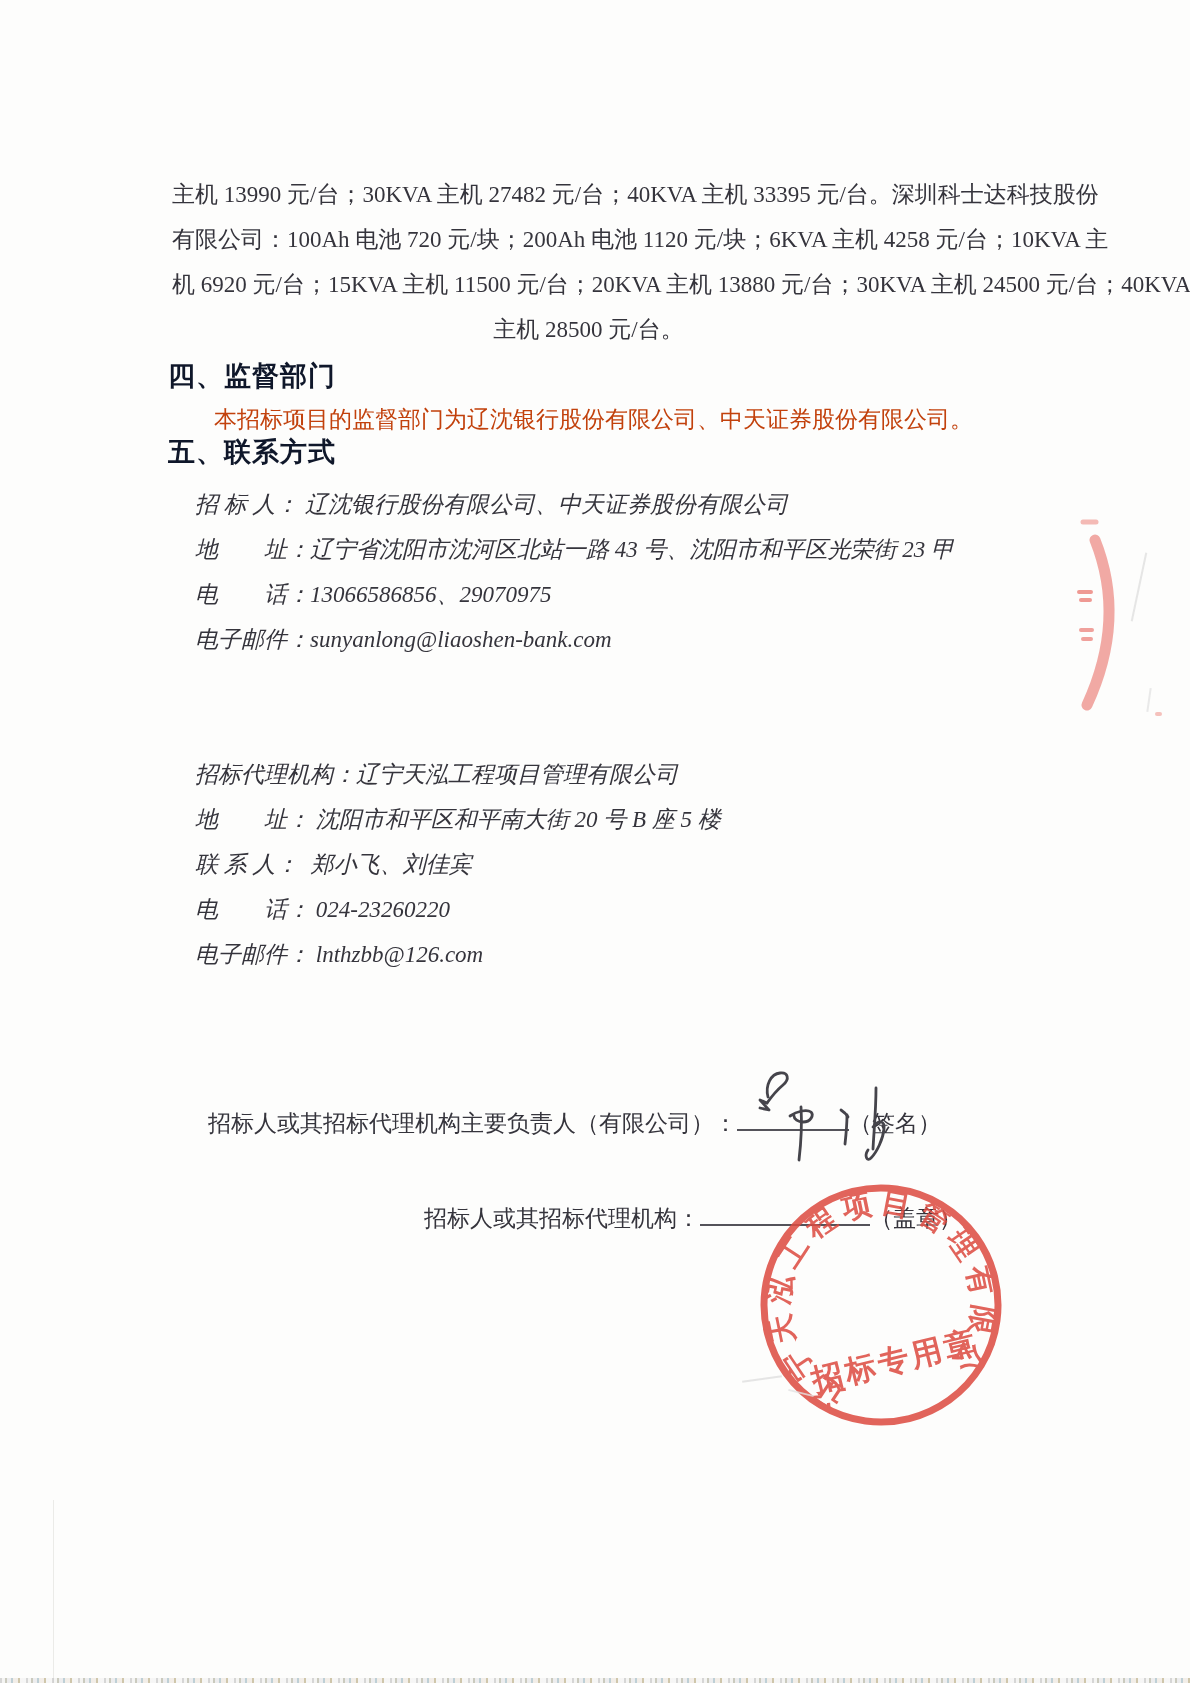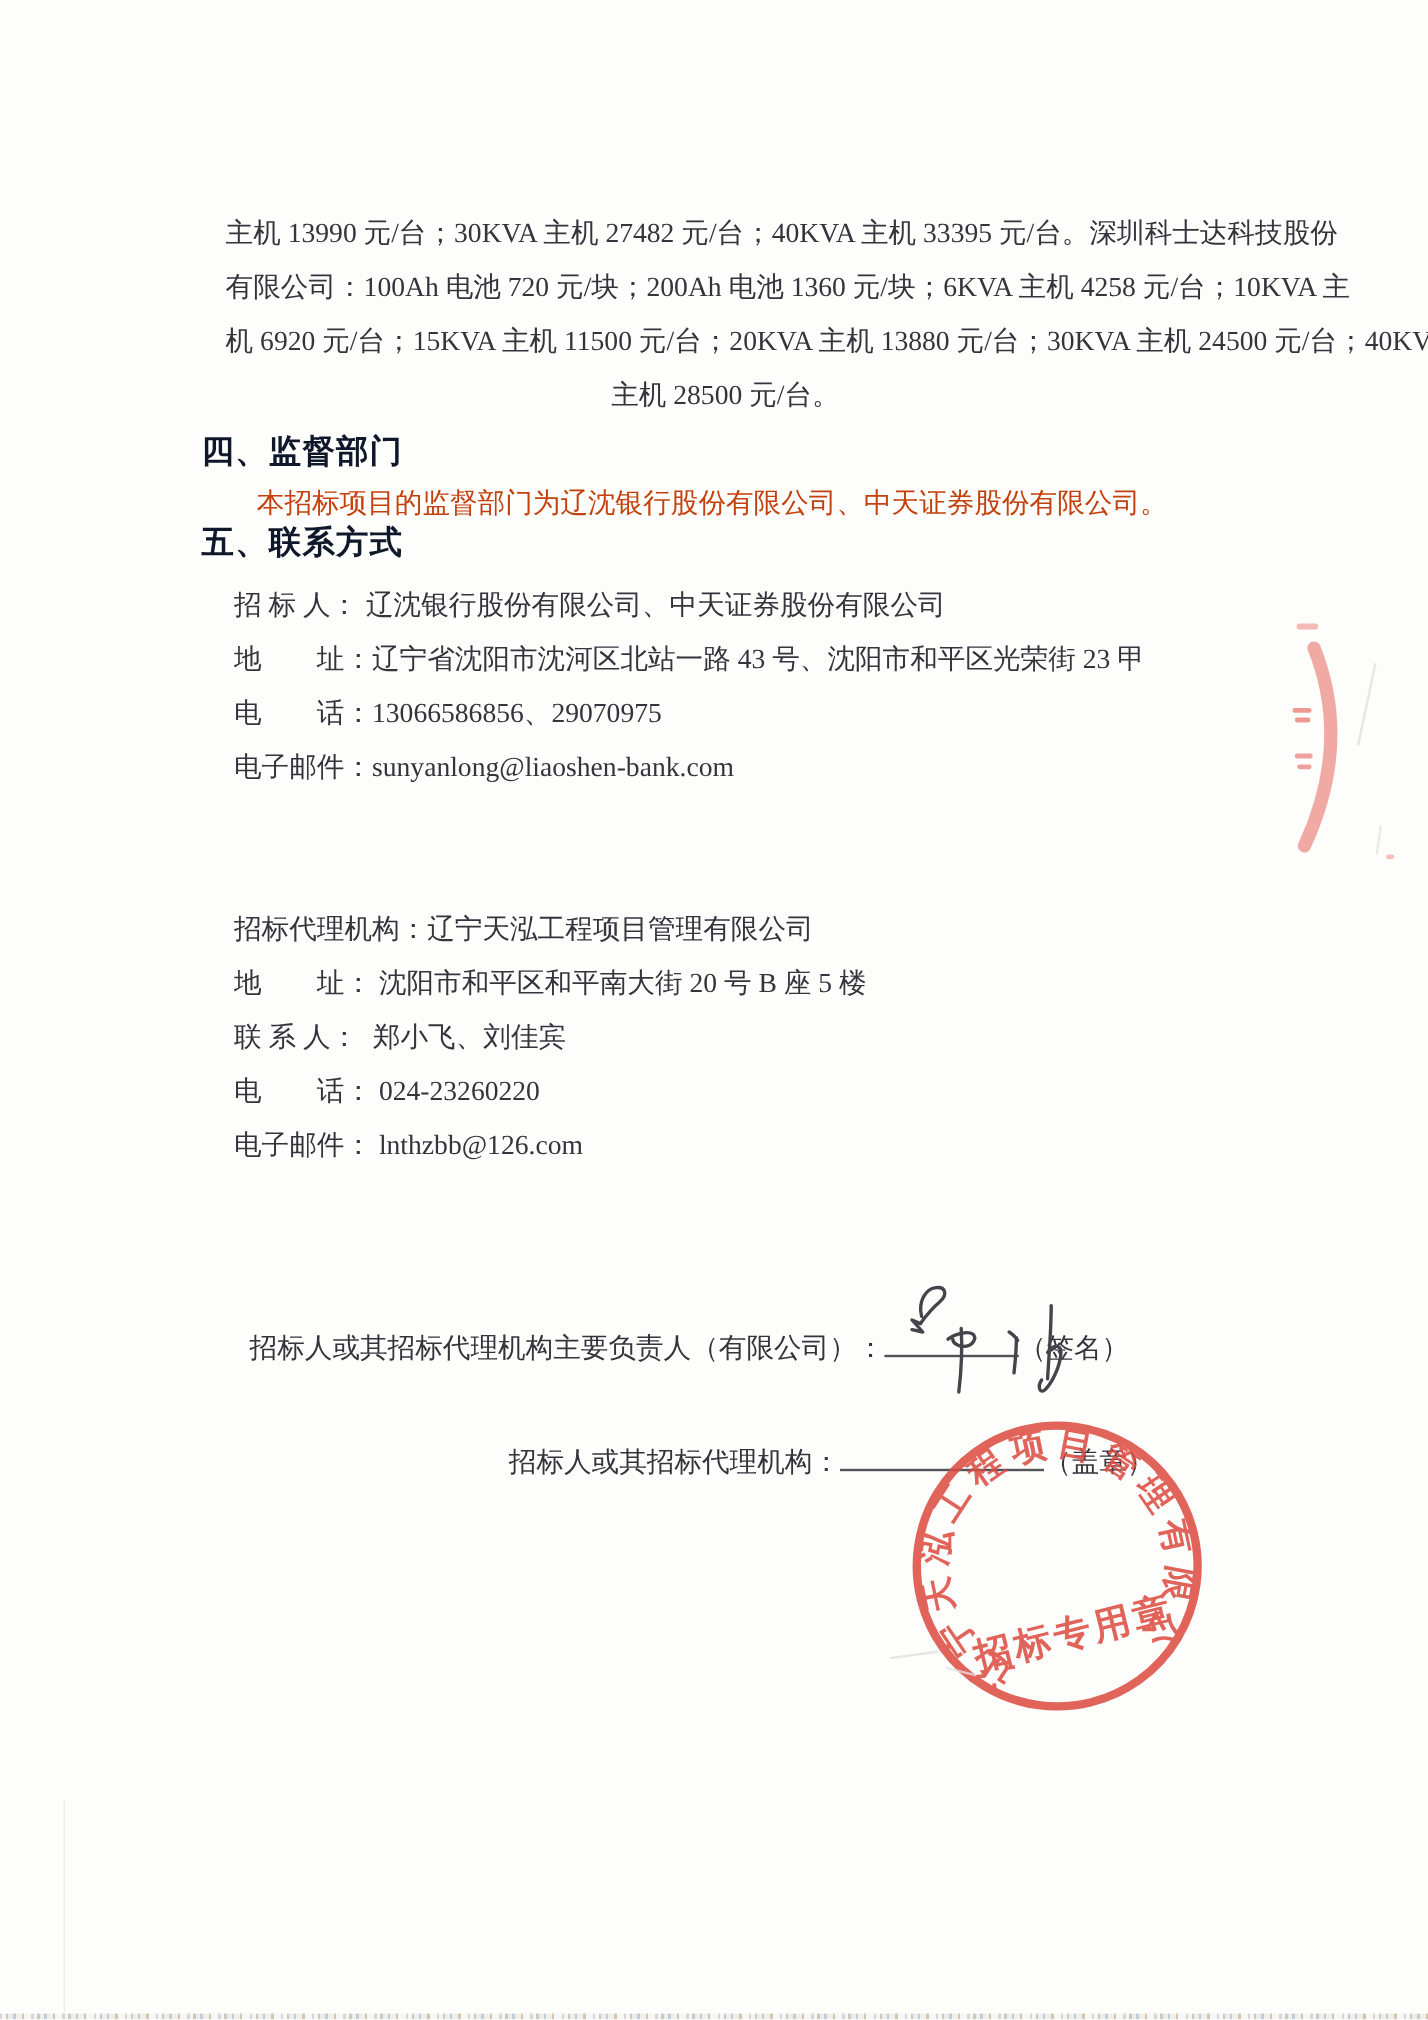--- a/index.html
+++ b/index.html
@@ -6,36 +6,36 @@
   .page{
     position:relative;
     width:1190px;height:1683px;
     background:#fdfdfc;
     overflow:hidden;
     font-family:"Liberation Serif","DejaVu Serif",serif;
     color:#35343c;
   }
   
   .para{
-    position:absolute;left:188px;top:172px;width:833px;
+    position:absolute;left:172px;top:172px;width:833px;
     font-size:23px;line-height:45px;
   }
   .para .jline{text-align:justify;text-align-last:justify;height:45px;white-space:nowrap;}
   .para .lline{text-align:center;height:45px;white-space:nowrap;}
   
   .sec-head{
     position:absolute;left:168px;
     font-family:"Liberation Sans","DejaVu Sans",sans-serif;
     font-weight:700;font-size:27px;color:#0f172a;letter-spacing:1px;white-space:nowrap;
   }
   .sec-body{
     position:absolute;left:214px;font-size:23px;white-space:nowrap;color:#c2410c;
   }
   
-  .contact-block{position:absolute;left:195px;font-size:23px;}
+  .contact-block{position:absolute;left:195px;font-size:23px;font-style:italic;}
   .c-row{height:45px;line-height:45px;white-space:nowrap;}
   .c-label{display:inline-block;min-width:110px;}
   
   .sig-row{position:absolute;font-size:23px;line-height:45px;white-space:nowrap;}
   .u-line{display:inline-block;height:28px;border-bottom:2px solid #54535a;vertical-align:baseline;}
   .u-line.w1{width:112px;}
   .u-line.w2{width:170px;}
   
   .sig-svg{position:absolute;left:690px;top:1015px;}
   
@@ -59,21 +59,21 @@
       #a9c0c9 11px 13px,#efe9e2 13px 18px,#c0b490 18px 20px,#f4f4f4 20px 26px);
   }
 </style>
 </head>
 <body>
 
 <div class="page">
 
   <div class="para">
     <div class="jline">主机 13990 元/台；30KVA 主机 27482 元/台；40KVA 主机 33395 元/台。深圳科士达科技股份</div>
-    <div class="jline">有限公司：100Ah 电池 720 元/块；200Ah 电池 1360 元/块；6KVA 主机 4258 元/台；10KVA 主</div>
+    <div class="jline">有限公司：100Ah 电池 720 元/块；200Ah 电池 1120 元/块；6KVA 主机 4258 元/台；10KVA 主</div>
     <div class="jline">机 6920 元/台；15KVA 主机 11500 元/台；20KVA 主机 13880 元/台；30KVA 主机 24500 元/台；40KVA</div>
     <div class="lline">主机 28500 元/台。</div>
   </div>
 
   <div class="sec-head" style="top:358px;">四、监督部门</div>
   <div class="sec-body" style="top:404px;">本招标项目的监督部门为辽沈银行股份有限公司、中天证券股份有限公司。</div>
 
   <div class="sec-head" style="top:434px;">五、联系方式</div>
 
   <div class="contact-block" style="top:482px;">

